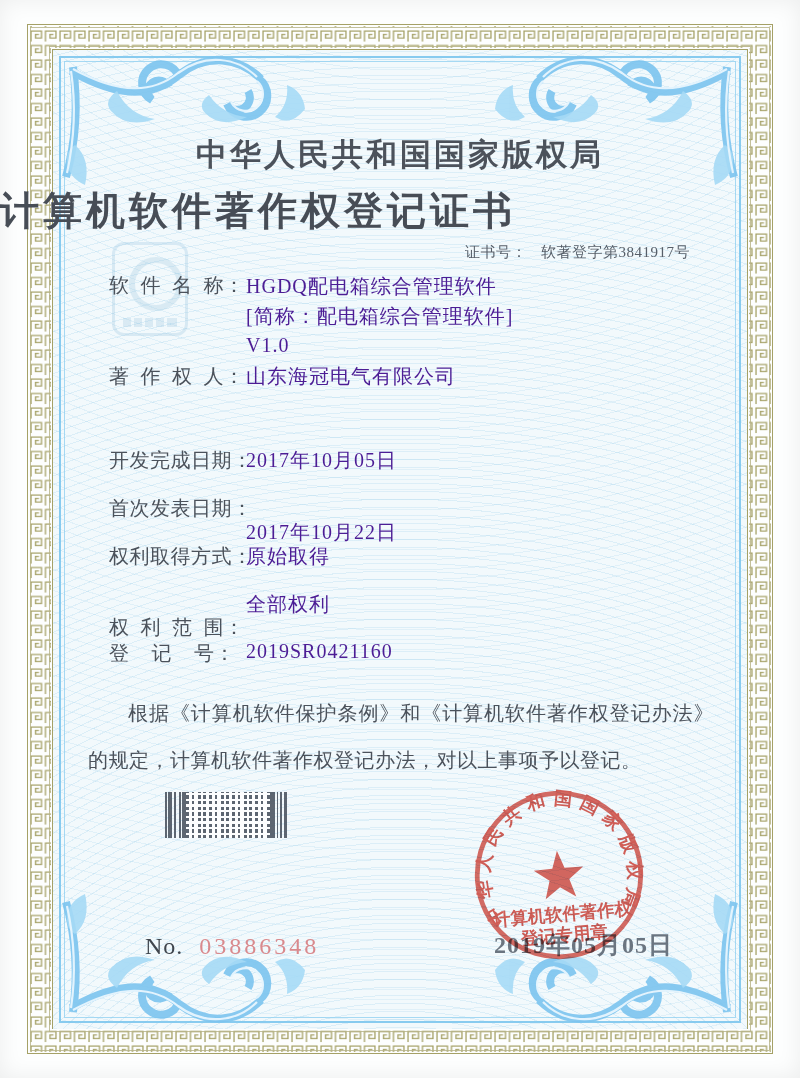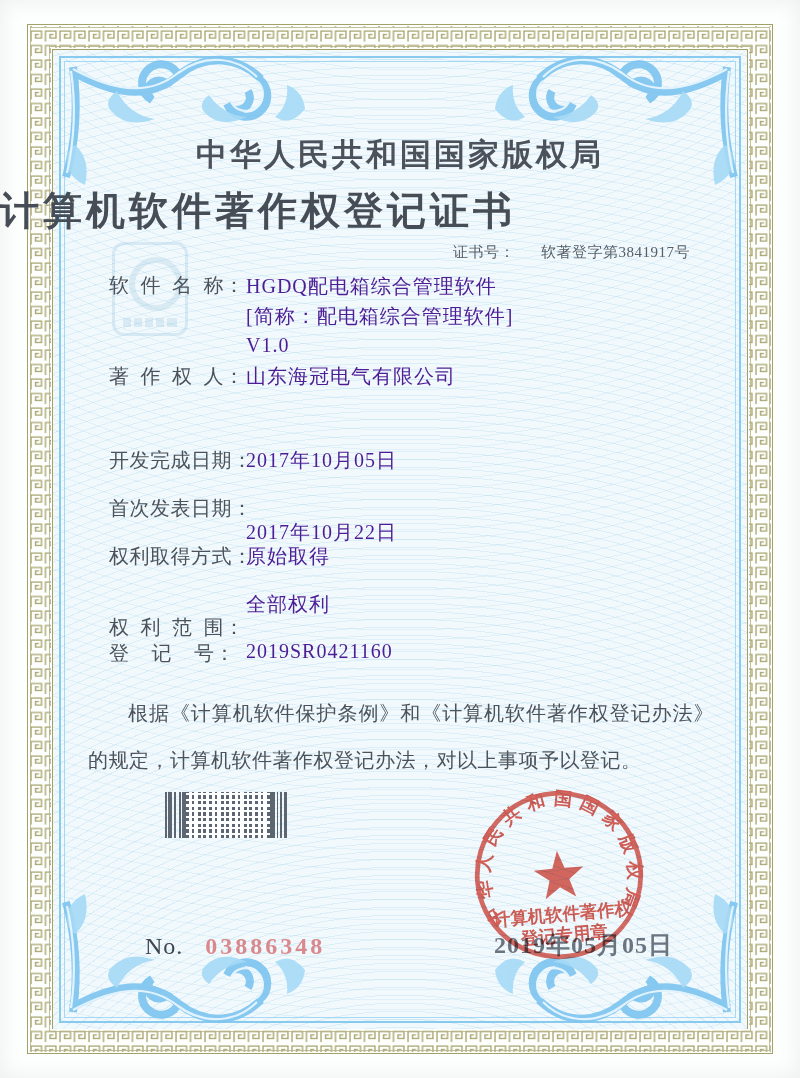--- a/index.html
+++ b/index.html
@@ -59,21 +59,21 @@
     position:absolute; left:0; right:0; top:134px; text-align:center;
     font-size:31px; font-weight:bold; letter-spacing:3px; color:#4c525b;
   }
   .cert-title {
     position:absolute; left:0; right:0; top:184px; text-align:left;
     font-size:39px; font-weight:bold; letter-spacing:4px; color:#474d56;
   }
   .cert-no {
     position:absolute; right:110px; top:243px; font-size:15px; color:#565e68; letter-spacing:.5px;
   }
-  .cert-no .v { margin-left:26px; }
+  .cert-no .v { margin-left:14px; }
 
   .lbl {
     position:absolute; left:109px; font-size:20px; color:#4b525b;
     white-space:pre; letter-spacing:.5px;
   }
   .val {
     position:absolute; left:246px; font-size:20px; color:#4c1d95; letter-spacing:1px;
   }
   .val .line { line-height:29.5px; }
 
@@ -103,21 +103,21 @@
 
   
   .issue-date {
     position:absolute; left:494px; top:929px; font-size:24px; letter-spacing:1px;
     color:rgba(95,105,117,.92); font-weight:bold;
   }
   .seal-svg { position:absolute; left:472px; top:788px; transform:rotate(-5deg); opacity:.88; mix-blend-mode:multiply; }
   .serial {
     position:absolute; left:145px; top:933px; font-size:24px; color:#3f454d; letter-spacing:1px;
   }
-  .serial .num { color:#d9898d; margin-left:22px; letter-spacing:3px; font-weight:bold; }
+  .serial .num { color:#d9898d; margin-left:16px; letter-spacing:3px; font-weight:normal; }
 </style>
 </head>
 <body>
 
 <div class="page">
 
   <svg class="frame-svg" width="800" height="1078" viewBox="0 0 800 1078">
     <defs>
       <pattern id="gk" width="14.5" height="14.5" patternUnits="userSpaceOnUse">
         <path d="M2,12.5 L2,2 L12.5,2 L12.5,9 L6.5,9 L6.5,5.5 L10,5.5" fill="none" stroke="#a5a166" stroke-width="1.3"></path>

